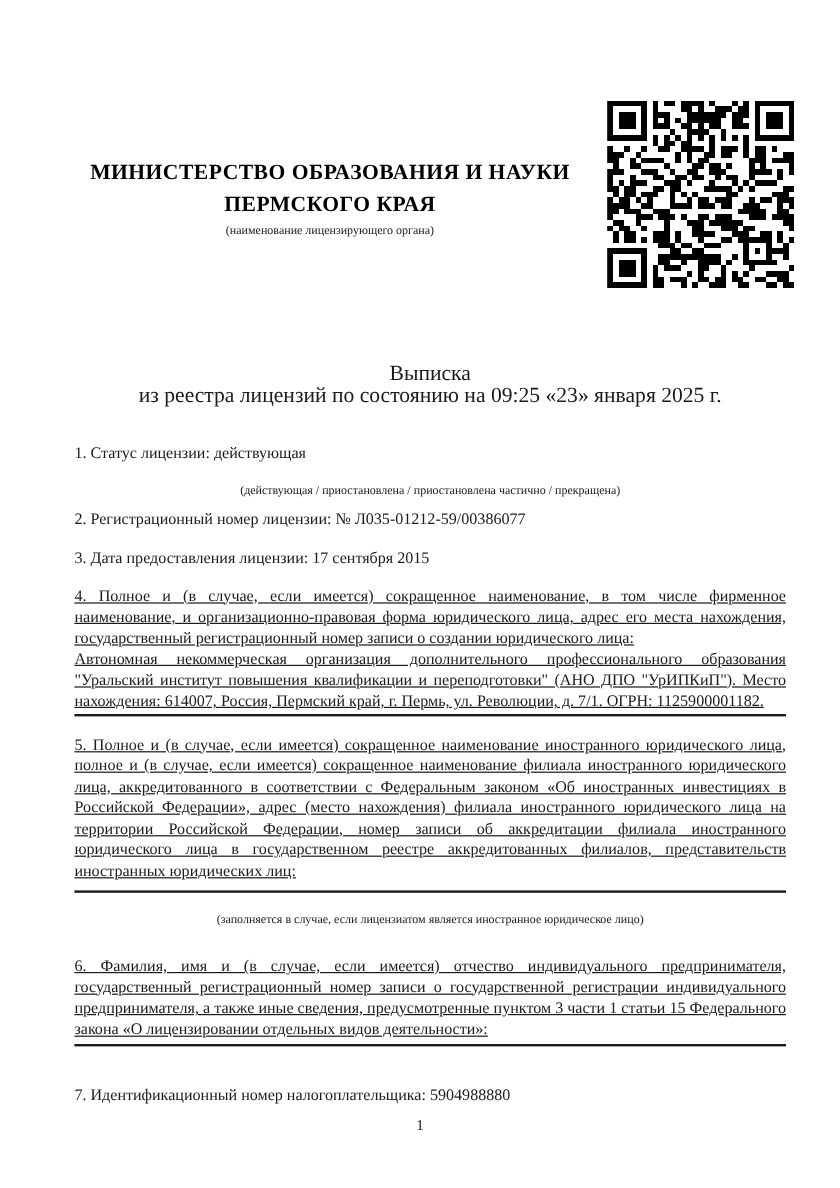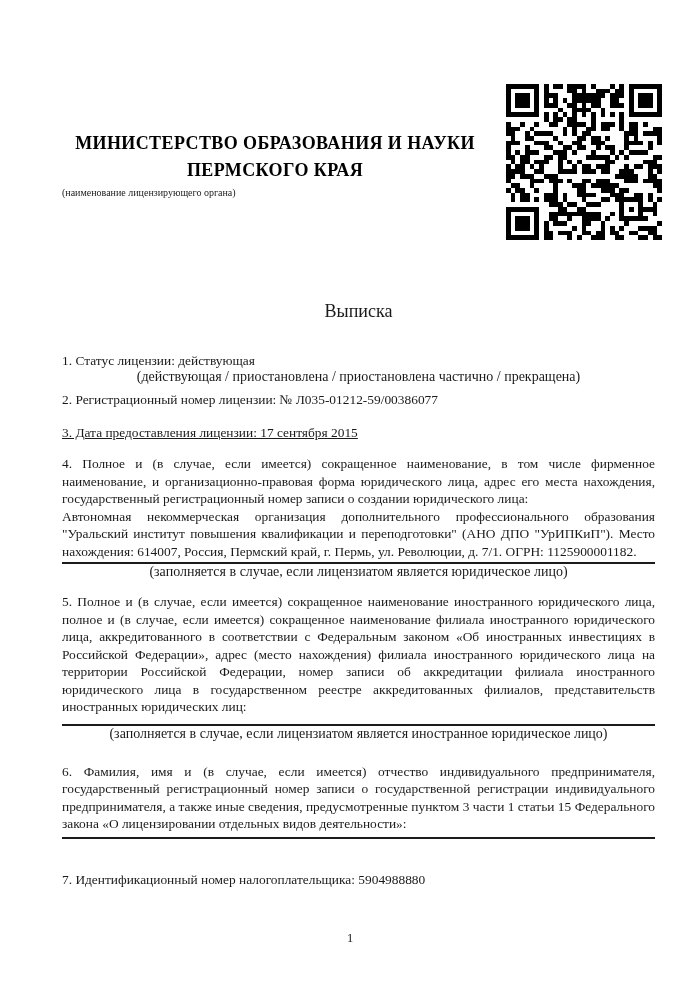--- a/index.html
+++ b/index.html
@@ -19,38 +19,38 @@
   }
   .qr svg { width:156px; height:156px; shape-rendering:crispEdges; display:block; }
   .ministry {
     margin-top:130px; width:426px;
     text-align:center; font-weight:bold;
     font-size:18px; line-height:27px; letter-spacing:.4px;
     color:#000;
   }
   .auth-caption {
     width:426px; margin-top:3px;
-    text-align:left; font-size:10px; line-height:12px;
+    text-align:center; font-size:10px; line-height:12px;
   }
   .doc-title {
     margin-top:104px; text-align:center;
     font-size:18px; line-height:17.5px;
   }
   .body-text { font-size:13.4px; line-height:17.5px; }
-  .just { text-align:justify; }
+  .just { text-align:justify;text-decoration:underline; }
   .item-caption {
-    margin-top:2px; text-align:center;
-    font-size:14px; line-height:12px;
+    margin-top:17px; text-align:center;
+    font-size:10px; line-height:12px;
   }
   .rule { border-top:2px solid #1b1b1b; margin-top:2px; height:0; }
   .rule-5 { margin-top:8px; }
   .rule-6 { margin-top:4px; }
   .item-1 { margin-top:31px; }
   .item-2 { margin-top:8px; }
-  .item-3 { margin-top:15px;text-decoration:underline; }
+  .item-3 { margin-top:15px; }
   .item-4 { margin-top:14px; }
   .item-5 { margin-top:15px; }
   .item-6 { margin-top:23px; }
   .item-7 { margin-top:32px; }
   .page-num {
     position:absolute; bottom:44px; left:0; right:0;
     text-align:center; font-size:12.5px;
   }
 </style>
 </head>
@@ -65,36 +65,36 @@
   </div>
 
   <div class="ministry">
     <div>МИНИСТЕРСТВО ОБРАЗОВАНИЯ И НАУКИ</div>
     <div>ПЕРМСКОГО КРАЯ</div>
   </div>
   <div class="auth-caption">(наименование лицензирующего органа)</div>
 
   <div class="doc-title">
     <div>Выписка</div>
+    <div>из реестра лицензий по состоянию на 09:25 «23» января 2025 г.</div>
   </div>
 
   <div class="item-1">
     <div class="body-text">1. Статус лицензии: действующая</div>
     <div class="item-caption">(действующая / приостановлена / приостановлена частично / прекращена)</div>
   </div>
 
   <div class="item-2 body-text">2. Регистрационный номер лицензии: № Л035-01212-59/00386077</div>
 
   <div class="item-3 body-text">3. Дата предоставления лицензии: 17 сентября 2015</div>
 
   <div class="item-4">
     <div class="body-text just">4. Полное и (в случае, если имеется) сокращенное наименование, в том числе фирменное наименование, и организационно-правовая форма юридического лица, адрес его места нахождения, государственный регистрационный номер записи о создании юридического лица:</div>
     <div class="body-text just">Автономная некоммерческая организация дополнительного профессионального образования "Уральский институт повышения квалификации и переподготовки" (АНО ДПО "УрИПКиП"). Место нахождения: 614007, Россия, Пермский край, г. Пермь, ул. Революции, д. 7/1. ОГРН: 1125900001182.</div>
     <div class="rule"></div>
-    <div class="item-caption">(заполняется в случае, если лицензиатом является юридическое лицо)</div>
   </div>
 
   <div class="item-5">
     <div class="body-text just">5. Полное и (в случае, если имеется) сокращенное наименование иностранного юридического лица, полное и (в случае, если имеется) сокращенное наименование филиала иностранного юридического лица, аккредитованного в соответствии с Федеральным законом «Об иностранных инвестициях в Российской Федерации», адрес (место нахождения) филиала иностранного юридического лица на территории Российской Федерации, номер записи об аккредитации филиала иностранного юридического лица в государственном реестре аккредитованных филиалов, представительств иностранных юридических лиц:</div>
     <div class="rule rule-5"></div>
     <div class="item-caption">(заполняется в случае, если лицензиатом является иностранное юридическое лицо)</div>
   </div>
 
   <div class="item-6">
     <div class="body-text just">6. Фамилия, имя и (в случае, если имеется) отчество индивидуального предпринимателя, государственный регистрационный номер записи о государственной регистрации индивидуального предпринимателя, а также иные сведения, предусмотренные пунктом 3 части 1 статьи 15 Федерального закона «О лицензировании отдельных видов деятельности»:</div>

